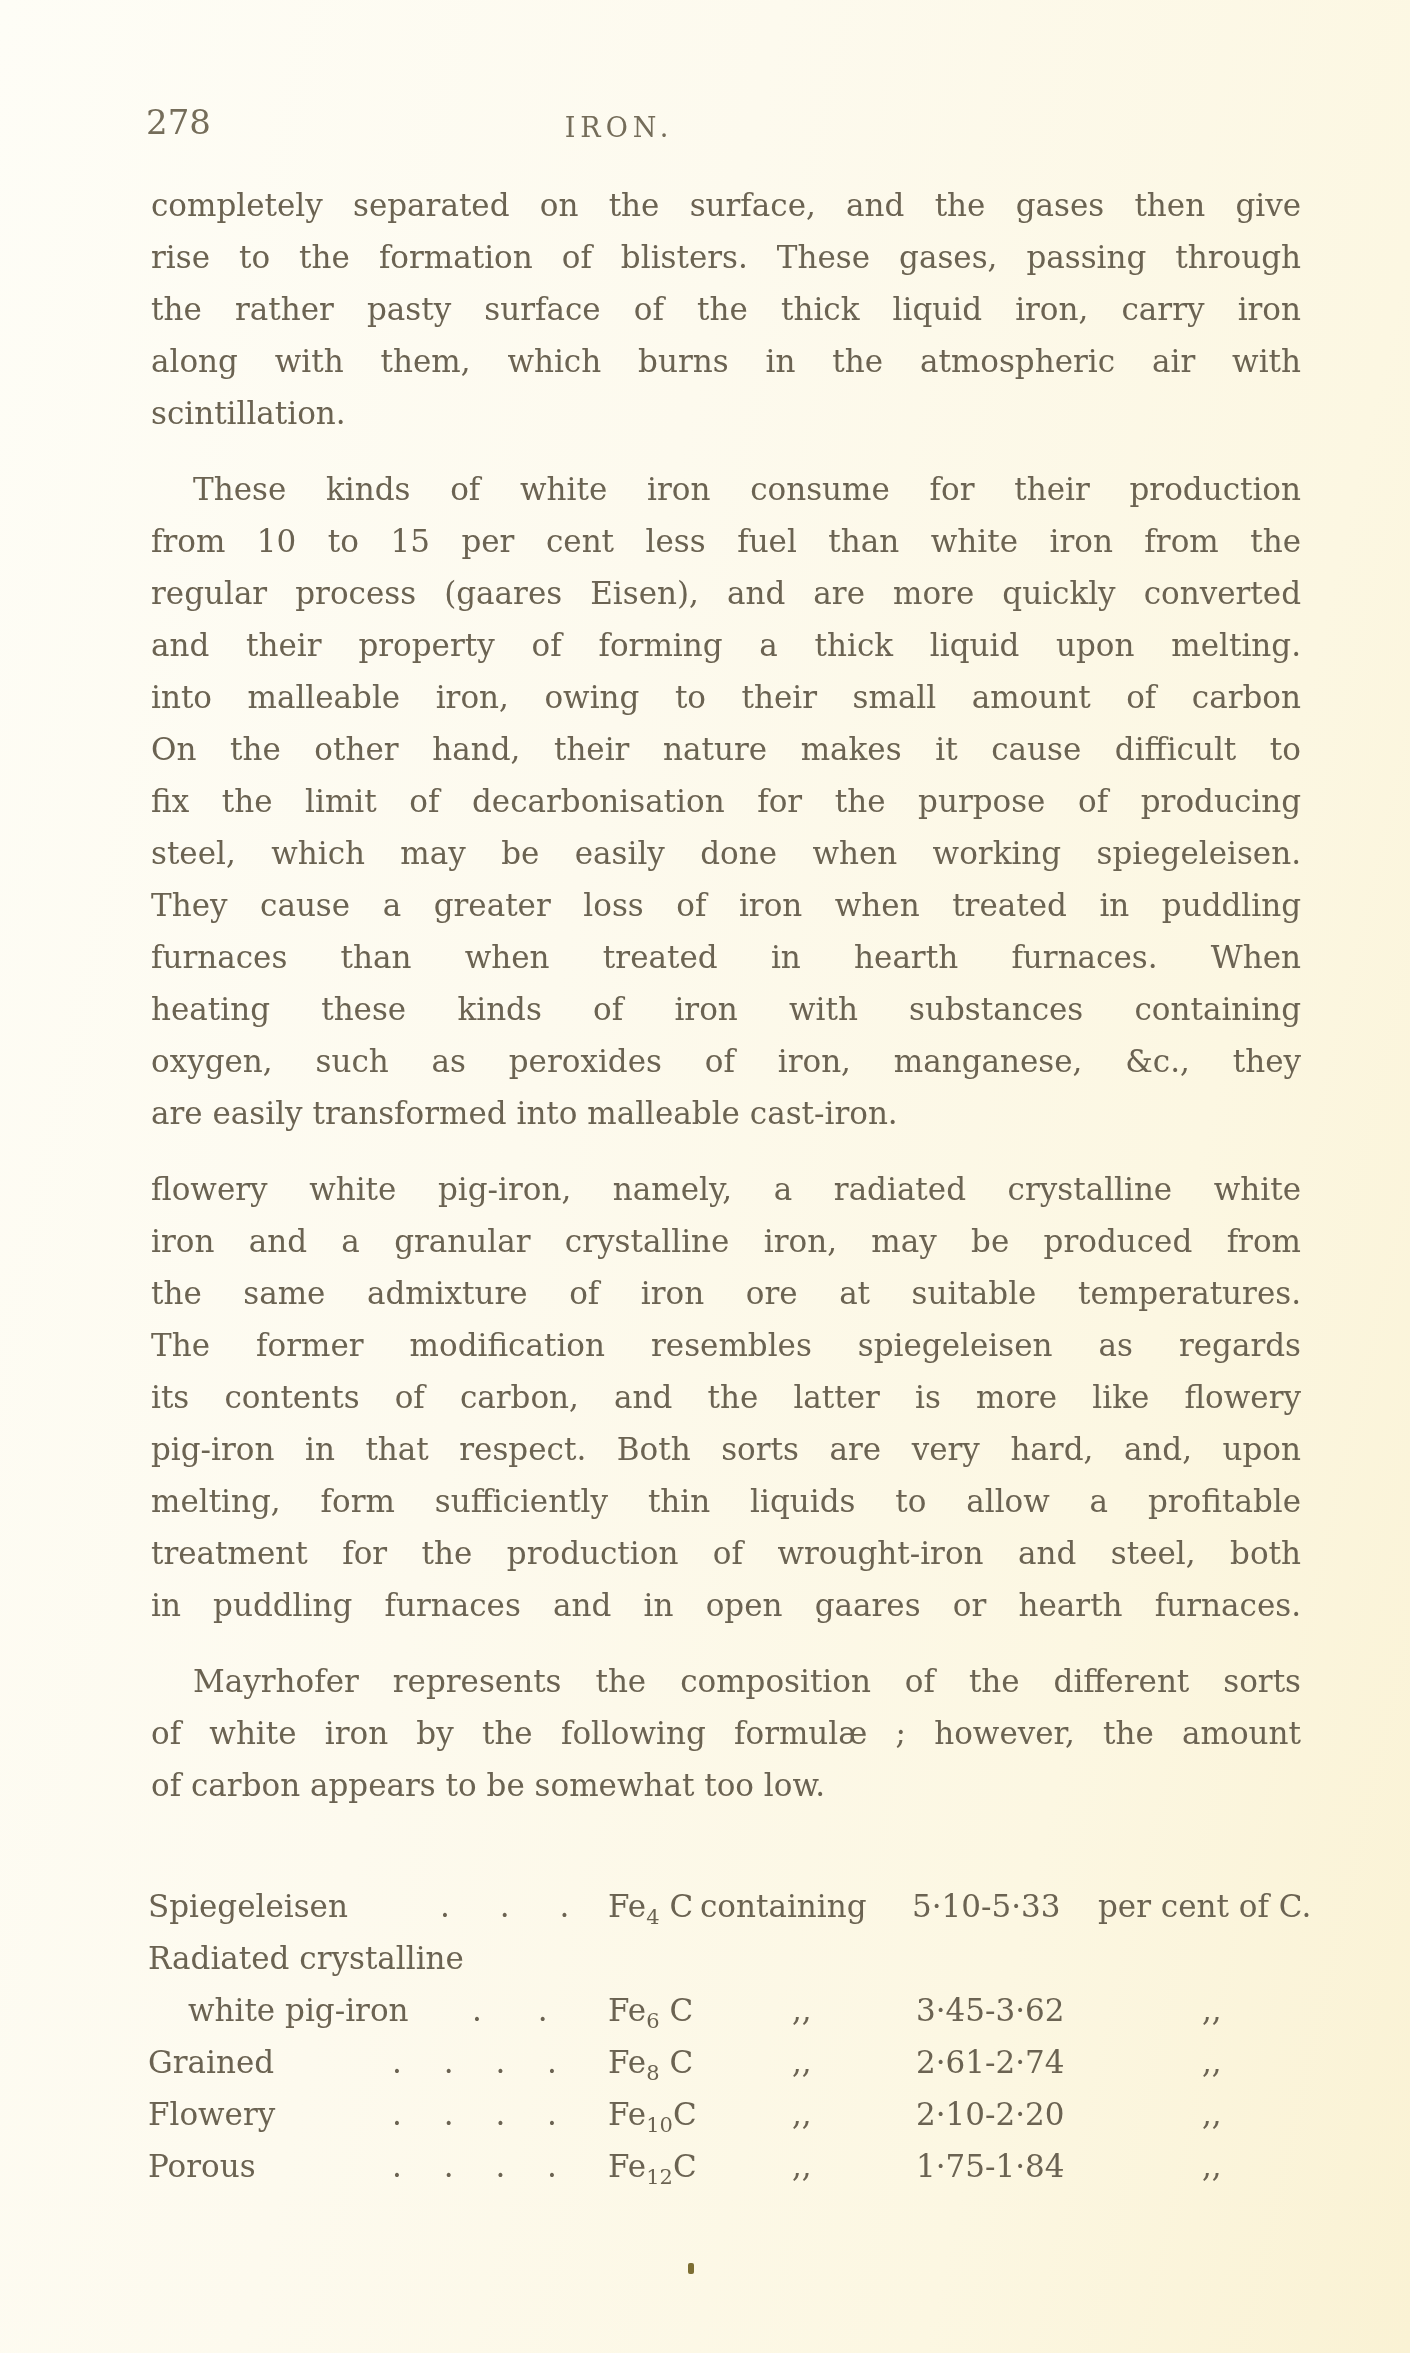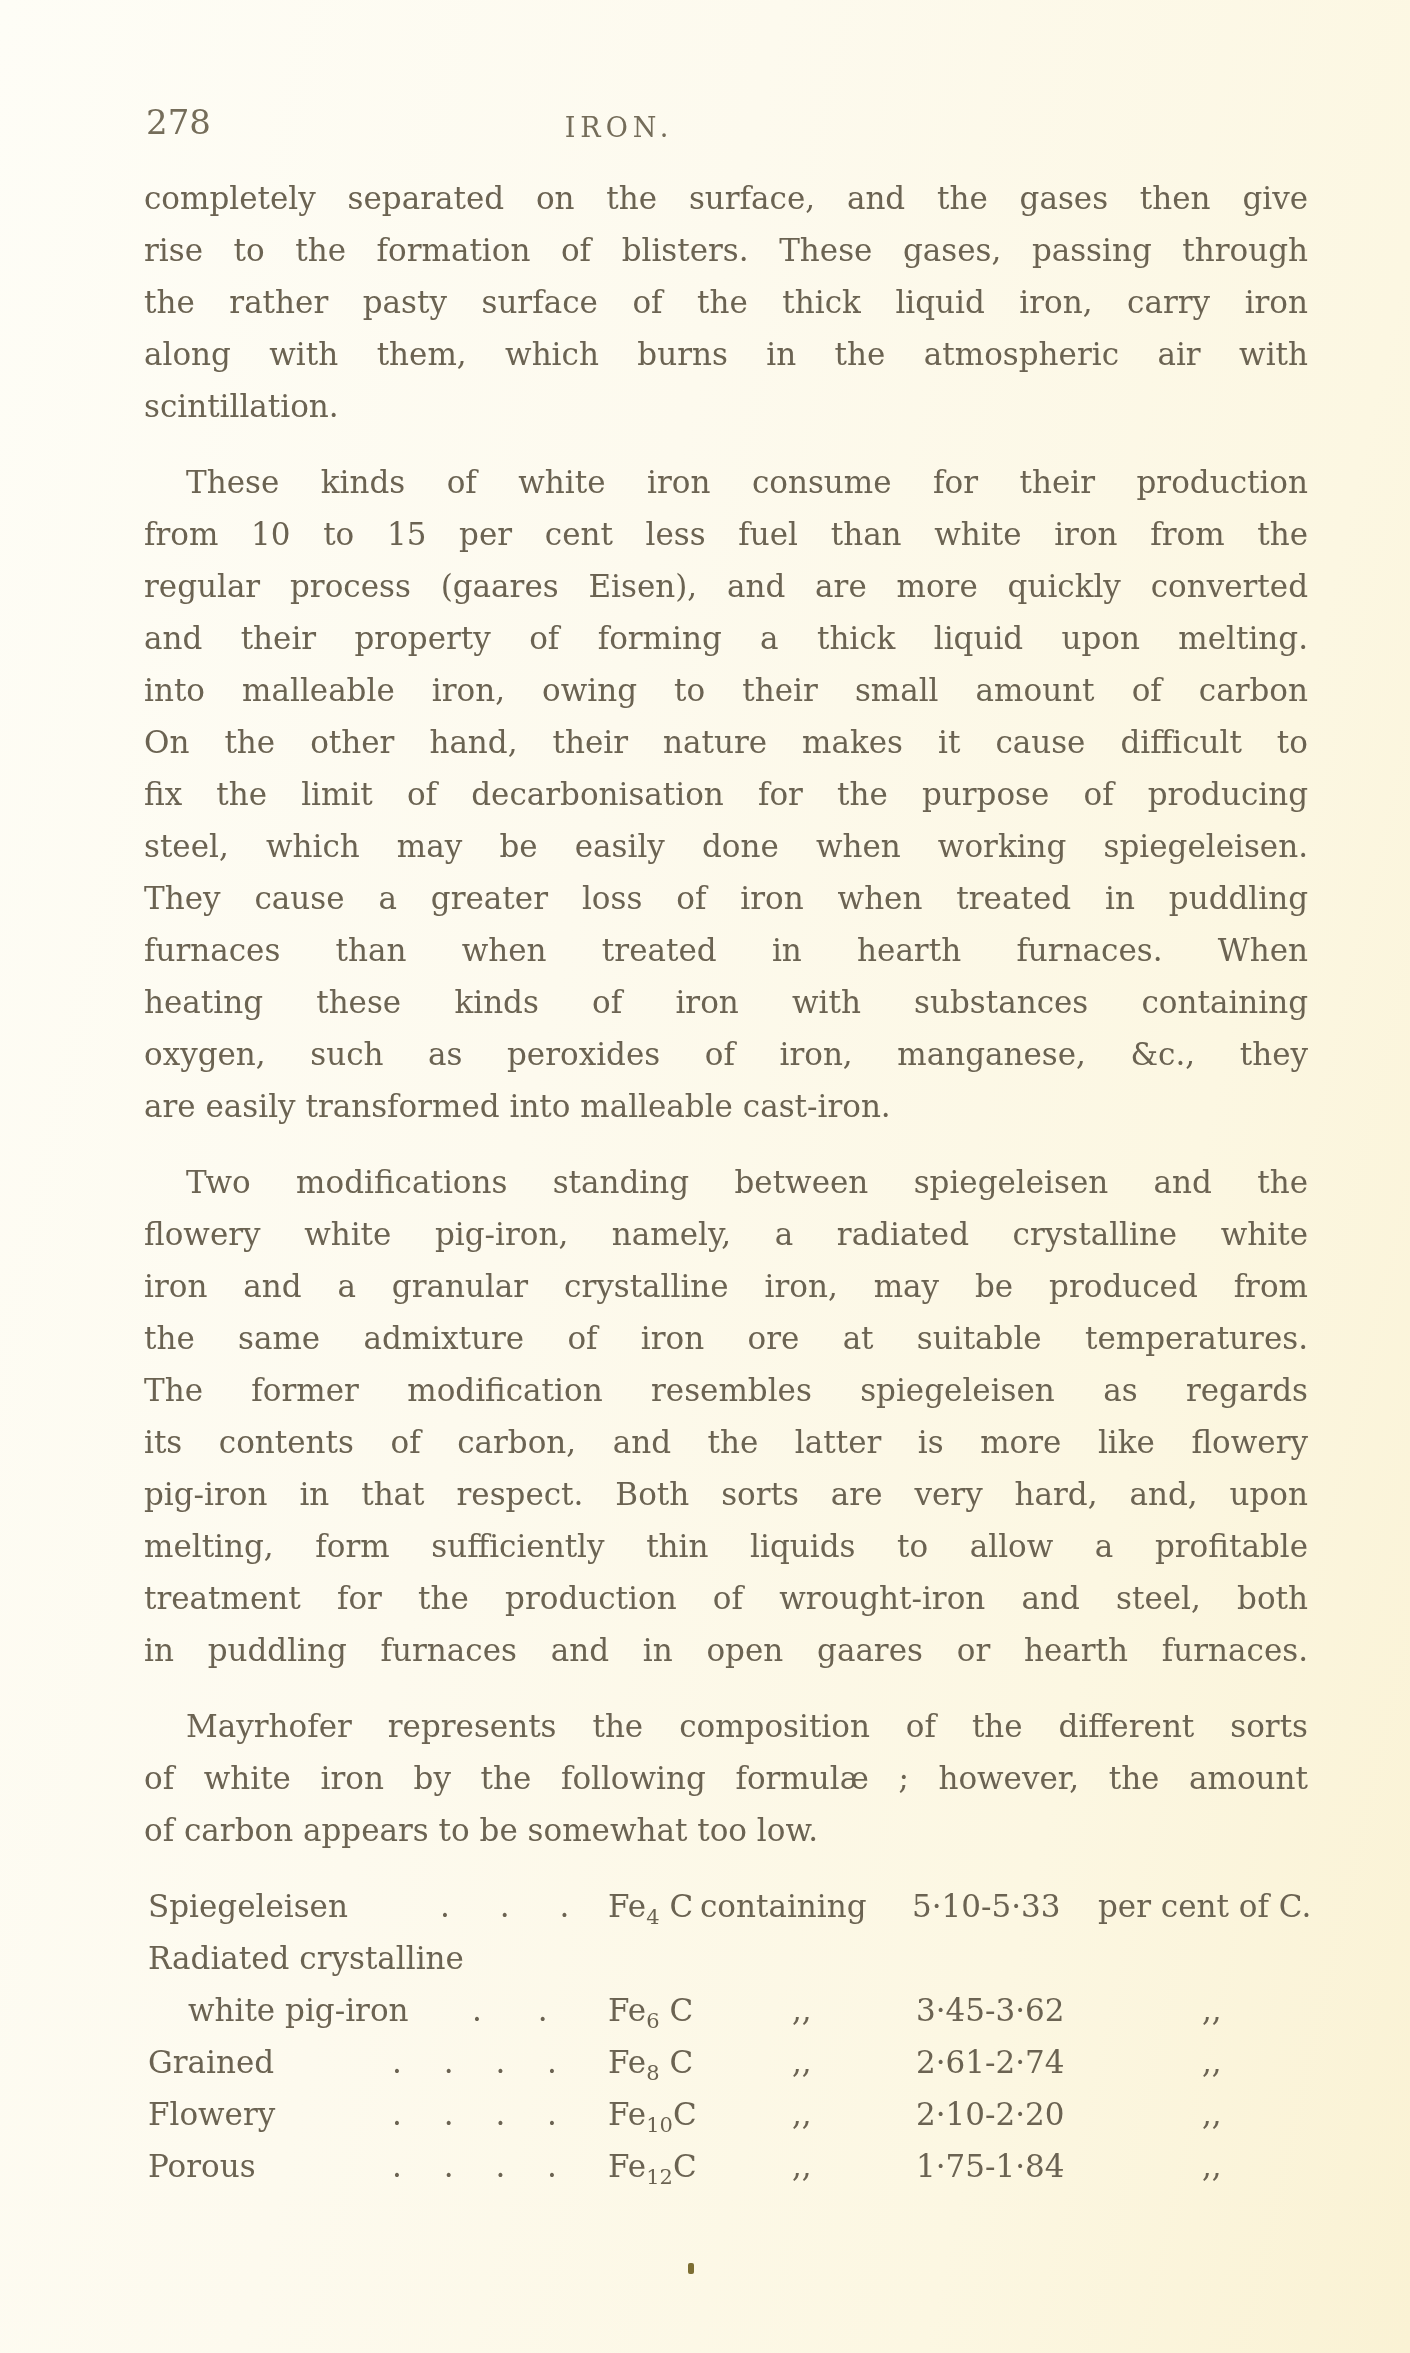--- a/index.html
+++ b/index.html
@@ -14,21 +14,21 @@
     position:absolute;left:146px;top:102px;font-size:34px;color:#756d5a;
   }
   .runtitle{
     position:absolute;left:0;top:112px;width:1238px;text-align:center;
     font-size:27px;letter-spacing:5px;color:#756d5a;
   }
   .textblock{
     position:absolute;left:140px;top:168px;width:1172px;
     font-size:31px;line-height:52px;
   }
-  .para{margin:4px;}
+  .para{margin:11px;}
   .para + .para{margin-top:24px;}
   .ln{text-align:justify;text-align-last:justify;white-space:normal;}
   .ln.last{text-align-last:left;}
   .ln.indent{text-indent:42px;}
   .mtable{
     position:absolute;left:140px;top:1880px;width:1200px;
     font-size:31px;line-height:52px;
   }
   .trow{position:relative;height:52px;}
   .c-label{position:absolute;left:8px;white-space:nowrap;}
@@ -76,21 +76,20 @@
     <div class="ln">fix the limit of decarbonisation for the purpose of producing</div>
     <div class="ln">steel, which may be easily done when working spiegeleisen.</div>
     <div class="ln">They cause a greater loss of iron when treated in puddling</div>
     <div class="ln">furnaces than when treated in hearth furnaces.  When</div>
     <div class="ln">heating these kinds of iron with substances containing</div>
     <div class="ln">oxygen, such as peroxides of iron, manganese, &amp;c., they</div>
     <div class="ln last">are easily transformed into malleable cast-iron.</div>
   </div>
 
   <div class="para">
-    <div class="ln indent">Two modifications standing between spiegeleisen and the</div>
     <div class="ln">flowery white pig-iron, namely, a radiated crystalline white</div>
     <div class="ln">iron and a granular crystalline iron, may be produced from</div>
     <div class="ln">the same admixture of iron ore at suitable temperatures.</div>
     <div class="ln">The former modification resembles spiegeleisen as regards</div>
     <div class="ln">its contents of carbon, and the latter is more like flowery</div>
     <div class="ln">pig-iron in that respect.  Both sorts are very hard, and, upon</div>
     <div class="ln">melting, form sufficiently thin liquids to allow a profitable</div>
     <div class="ln">treatment for the production of wrought-iron and steel, both</div>
     <div class="ln">in puddling furnaces and in open gaares or hearth furnaces.</div>
   </div>

